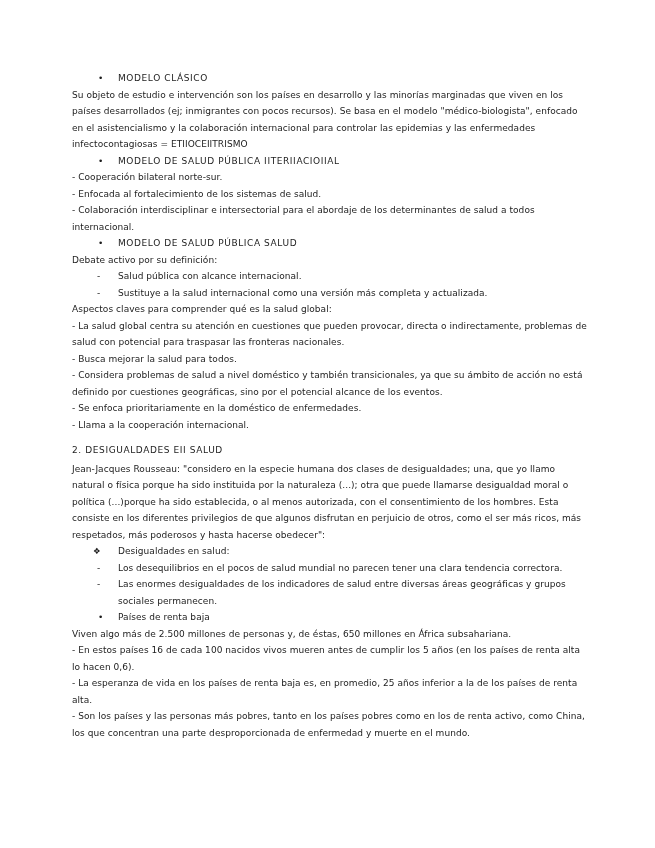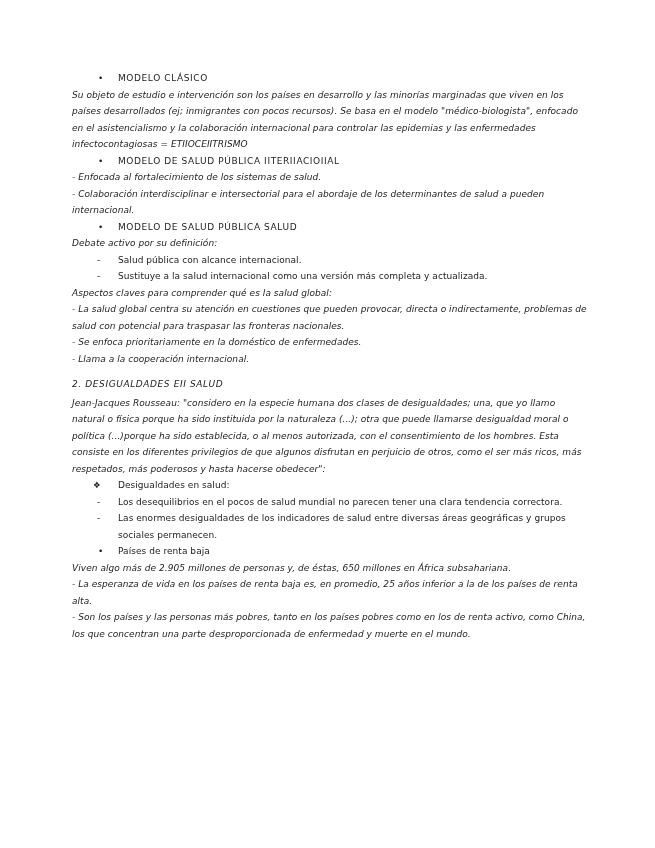--- a/index.html
+++ b/index.html
@@ -16,21 +16,20 @@
     color: #1c1c1c;
     font-family: "DejaVu Sans", "Liberation Sans", sans-serif;
     font-size: 9px;
     line-height: 16.5px;
     padding: 70px 68px 0 72px;
     overflow: hidden;
     letter-spacing: 0.05px;
   }
   .para {
     margin: 0;
-    font-style: italic;
   }
   .li {
     position: relative;
     padding-left: 46px;
   }
   .li .marker {
     position: absolute;
     left: 26px;
     top: 0;
   }
@@ -62,41 +61,44 @@
     <span class="label">MODELO CLÁSICO</span>
   </div>
 
   <p class="para">Su objeto de estudio e intervención son los países en desarrollo y las minorías marginadas que viven en los países desarrollados (ej; inmigrantes con pocos recursos). Se basa en el modelo "médico-biologista", enfocado en el asistencialismo y la colaboración internacional para controlar las epidemias y las enfermedades infectocontagiosas = ETIIOCEIITRISMO</p>
 
   <div class="li bullet caps">
     <span class="marker">•</span>
     <span class="label">MODELO DE SALUD PÚBLICA IITERIIACIOIIAL</span>
   </div>
 
+  <p class="para">- Cooperación bilateral norte-sur.</p>
   <p class="para">- Enfocada al fortalecimiento de los sistemas de salud.</p>
-  <p class="para">- Colaboración interdisciplinar e intersectorial para el abordaje de los determinantes de salud a pueden internacional.</p>
+  <p class="para">- Colaboración interdisciplinar e intersectorial para el abordaje de los determinantes de salud a todos internacional.</p>
 
   <div class="li bullet caps">
     <span class="marker">•</span>
     <span class="label">MODELO DE SALUD PÚBLICA SALUD</span>
   </div>
 
   <p class="para">Debate activo por su definición:</p>
 
   <div class="li dash">
     <span class="marker">-</span>
     <span class="label">Salud pública con alcance internacional.</span>
   </div>
   <div class="li dash">
     <span class="marker">-</span>
     <span class="label">Sustituye a la salud internacional como una versión más completa y actualizada.</span>
   </div>
 
   <p class="para">Aspectos claves para comprender qué es la salud global:</p>
   <p class="para">- La salud global centra su atención en cuestiones que pueden provocar, directa o indirectamente, problemas de salud con potencial para traspasar las fronteras nacionales.</p>
+  <p class="para">- Busca mejorar la salud para todos.</p>
+  <p class="para">- Considera problemas de salud a nivel doméstico y también transicionales, ya que su ámbito de acción no está definido por cuestiones geográficas, sino por el potencial alcance de los eventos.</p>
   <p class="para">- Se enfoca prioritariamente en la doméstico de enfermedades.</p>
   <p class="para">- Llama a la cooperación internacional.</p>
 
   <p class="para section-heading">2. DESIGUALDADES EII SALUD</p>
 
   <p class="para">Jean-Jacques Rousseau: "considero en la especie humana dos clases de desigualdades; una, que yo llamo natural o física porque ha sido instituida por la naturaleza (...); otra que puede llamarse desigualdad moral o política (...)porque ha sido establecida, o al menos autorizada, con el consentimiento de los hombres. Esta consiste en los diferentes privilegios de que algunos disfrutan en perjuicio de otros, como el ser más ricos, más respetados, más poderosos y hasta hacerse obedecer":</p>
 
   <div class="li diamond">
     <span class="marker">❖</span>
     <span class="label">Desigualdades en salud:</span>
@@ -109,17 +111,18 @@
   <div class="li dash">
     <span class="marker">-</span>
     <span class="label">Las enormes desigualdades de los indicadores de salud entre diversas áreas geográficas y grupos sociales permanecen.</span>
   </div>
 
   <div class="li bullet">
     <span class="marker">•</span>
     <span class="label">Países de renta baja</span>
   </div>
 
-  <p class="para">Viven algo más de 2.905 millones de personas y, de éstas, 650 millones en África subsahariana.</p>
+  <p class="para">Viven algo más de 2.500 millones de personas y, de éstas, 650 millones en África subsahariana.</p>
+  <p class="para">- En estos países 16 de cada 100 nacidos vivos mueren antes de cumplir los 5 años (en los países de renta alta lo hacen 0,6).</p>
   <p class="para">- La esperanza de vida en los países de renta baja es, en promedio, 25 años inferior a la de los países de renta alta.</p>
   <p class="para">- Son los países y las personas más pobres, tanto en los países pobres como en los de renta activo, como China, los que concentran una parte desproporcionada de enfermedad y muerte en el mundo.</p>
 
 </div>
 
 </body></html>

